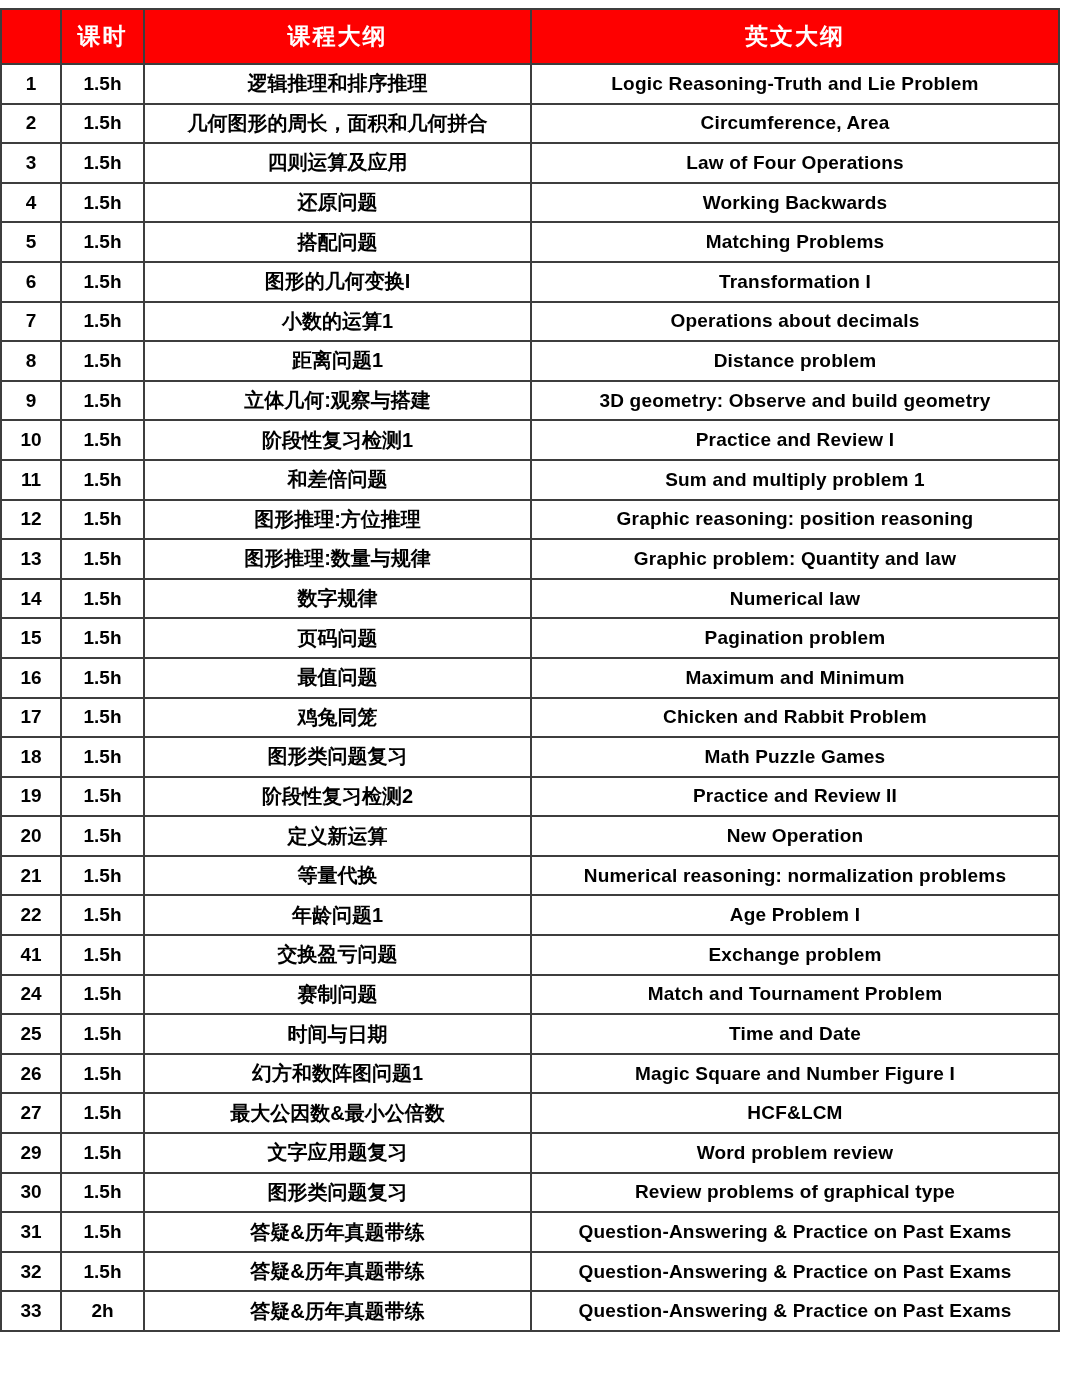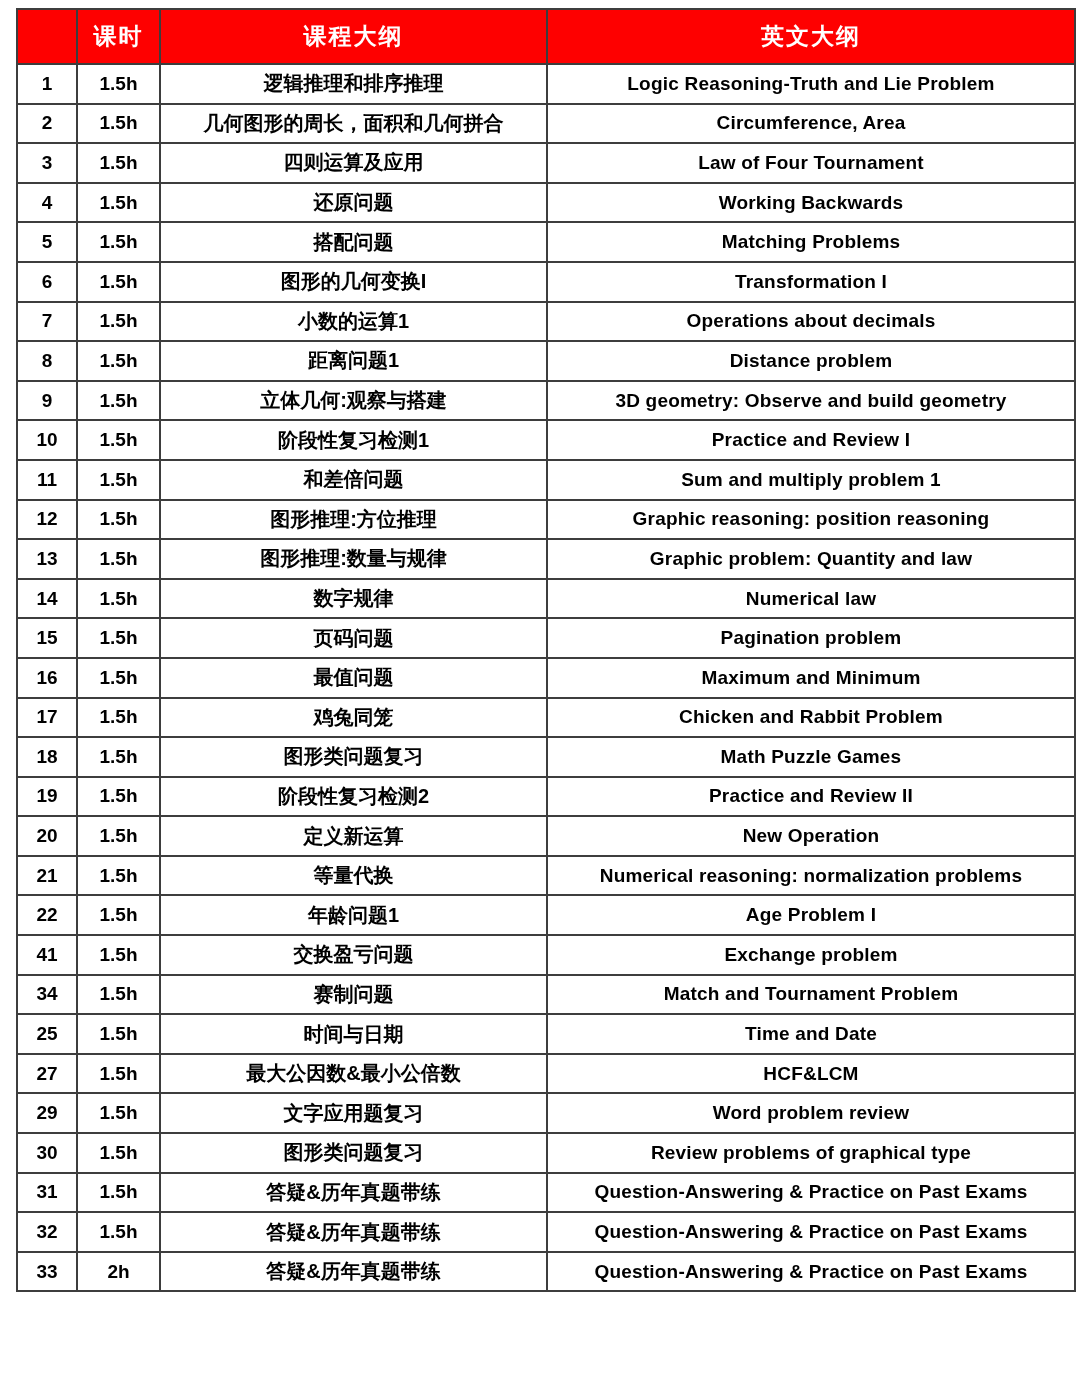--- a/index.html
+++ b/index.html
@@ -12,21 +12,21 @@
   html,body{
     margin:0;
     padding:0;
     background:var(--page-bg);
     font-family:"Liberation Sans","DejaVu Sans",sans-serif;
   }
   .page{
     width:1080px;
     height:1378px;
     box-sizing:border-box;
-    padding:8px 16px;
+    padding:8px 0;
     background:var(--page-bg);
   }
   table.course-table{
     border-collapse:collapse;
     table-layout:fixed;
     width:1058px;
   }
   .course-table th,
   .course-table td{
     border:2px solid var(--border-color);
@@ -84,21 +84,21 @@
         <tr>
           <td class="col-no">2</td>
           <td class="col-hours">1.5h</td>
           <td class="col-cn">几何图形的周长，面积和几何拼合</td>
           <td class="col-en">Circumference, Area</td>
         </tr>
         <tr>
           <td class="col-no">3</td>
           <td class="col-hours">1.5h</td>
           <td class="col-cn">四则运算及应用</td>
-          <td class="col-en">Law of Four Tournament</td>
+          <td class="col-en">Law of Four Operations</td>
         </tr>
         <tr>
           <td class="col-no">4</td>
           <td class="col-hours">1.5h</td>
           <td class="col-cn">还原问题</td>
           <td class="col-en">Working Backwards</td>
         </tr>
         <tr>
           <td class="col-no">5</td>
           <td class="col-hours">1.5h</td>
@@ -207,30 +207,36 @@
           <td class="col-cn">年龄问题1</td>
           <td class="col-en">Age Problem I</td>
         </tr>
         <tr>
           <td class="col-no">41</td>
           <td class="col-hours">1.5h</td>
           <td class="col-cn">交换盈亏问题</td>
           <td class="col-en">Exchange problem</td>
         </tr>
         <tr>
-          <td class="col-no">34</td>
+          <td class="col-no">24</td>
           <td class="col-hours">1.5h</td>
           <td class="col-cn">赛制问题</td>
           <td class="col-en">Match and Tournament Problem</td>
         </tr>
         <tr>
           <td class="col-no">25</td>
           <td class="col-hours">1.5h</td>
           <td class="col-cn">时间与日期</td>
           <td class="col-en">Time and Date</td>
+        </tr>
+        <tr>
+          <td class="col-no">26</td>
+          <td class="col-hours">1.5h</td>
+          <td class="col-cn">幻方和数阵图问题1</td>
+          <td class="col-en">Magic Square and Number Figure I</td>
         </tr>
         <tr>
           <td class="col-no">27</td>
           <td class="col-hours">1.5h</td>
           <td class="col-cn">最大公因数&amp;最小公倍数</td>
           <td class="col-en">HCF&amp;LCM</td>
         </tr>
         <tr>
           <td class="col-no">29</td>
           <td class="col-hours">1.5h</td>

